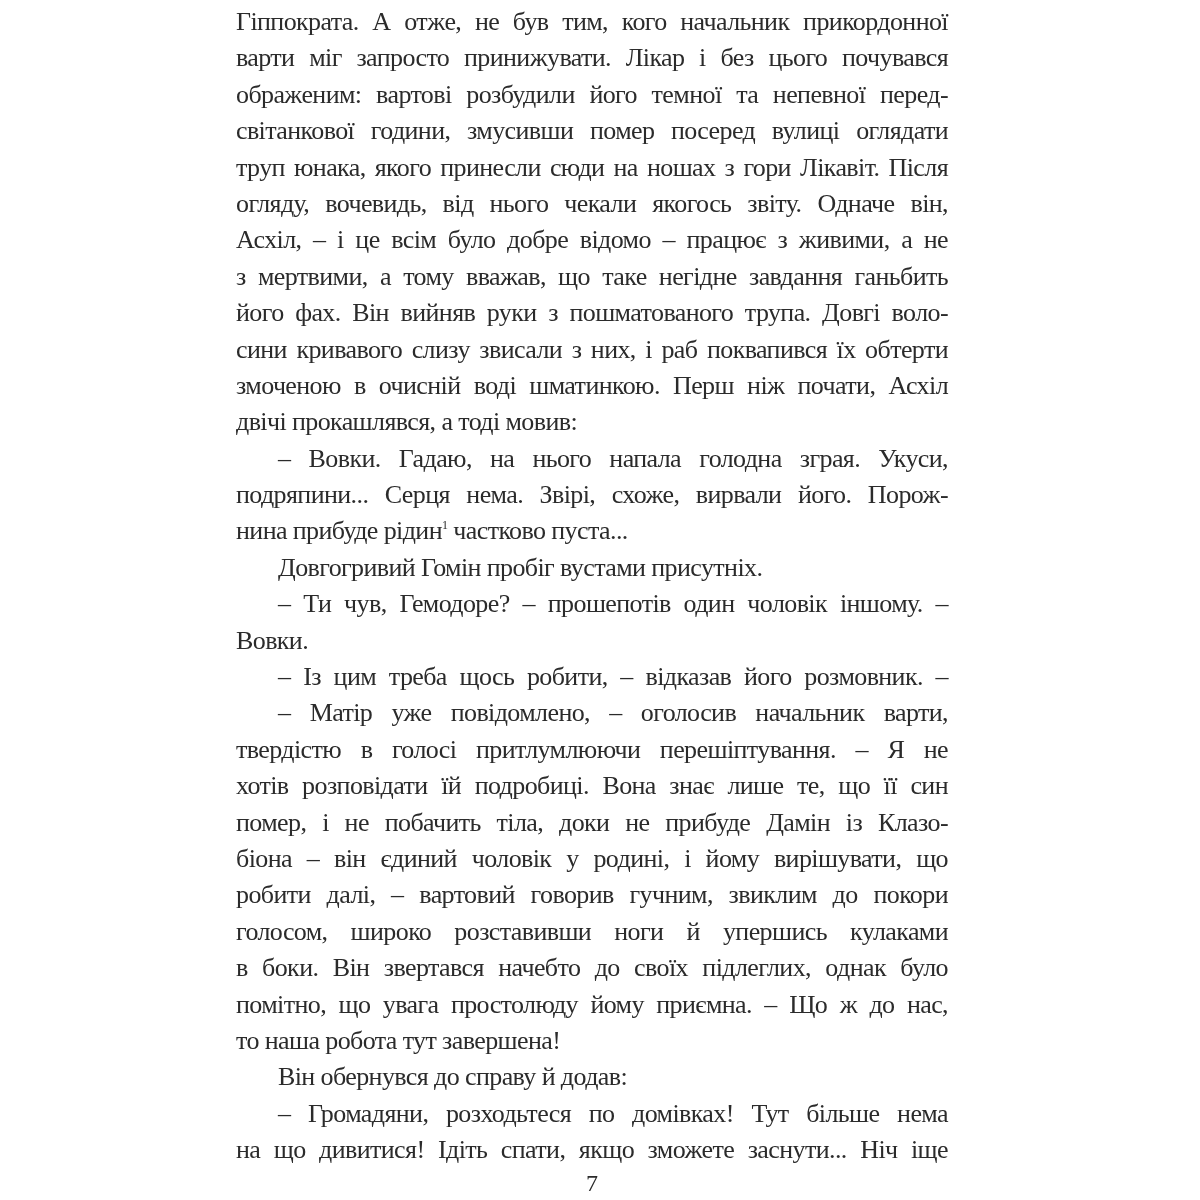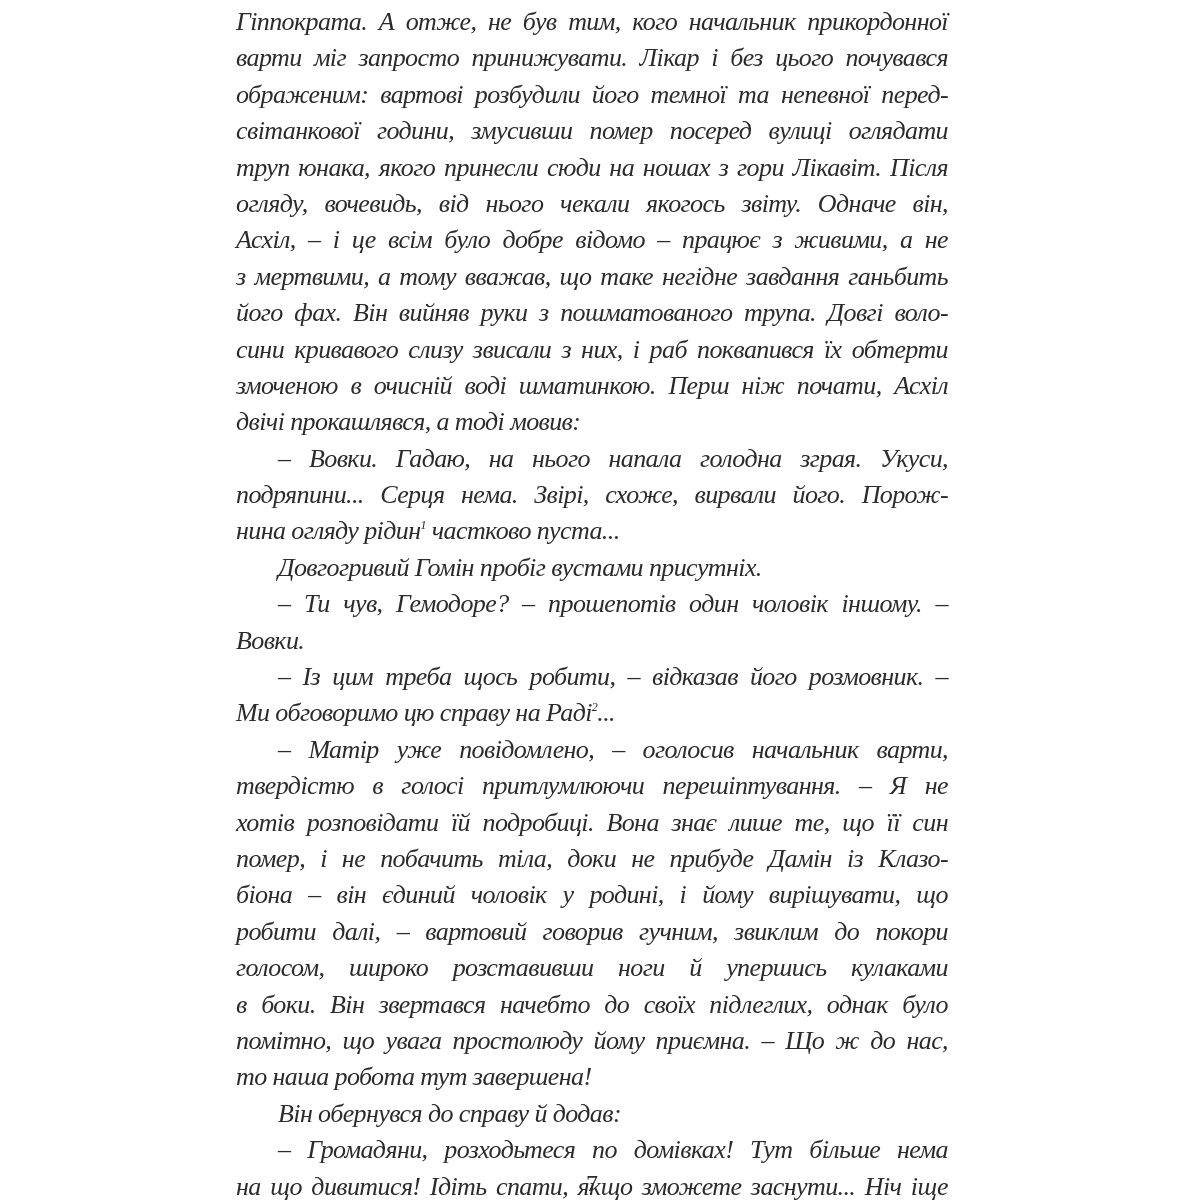--- a/index.html
+++ b/index.html
@@ -24,21 +24,20 @@
       color: #2b2b2b;
     }
     .line {
       display: block;
       white-space: nowrap;
       text-align: justify;
       text-align-last: justify;
       height: 36.4px;
       letter-spacing: -0.6px;
       word-spacing: 0px;
-      font-style: italic;
     }
     .line.indent {
       padding-left: 42px;
     }
     .line.last {
       text-align-last: left;
     }
     sup {
       font-size: 12px;
       line-height: 0;
@@ -66,26 +65,25 @@
     <div class="line"><span>труп юнака, якого принесли сюди на ношах з гори Лікавіт. Після</span></div>
     <div class="line"><span>огляду, вочевидь, від нього чекали якогось звіту. Одначе він,</span></div>
     <div class="line"><span>Асхіл, – і це всім було добре відомо – працює з живими, а не</span></div>
     <div class="line"><span>з мертвими, а тому вважав, що таке негідне завдання ганьбить</span></div>
     <div class="line"><span>його фах. Він вийняв руки з пошматованого трупа. Довгі воло-</span></div>
     <div class="line"><span>сини кривавого слизу звисали з них, і раб поквапився їх обтерти</span></div>
     <div class="line"><span>змоченою в очисній воді шматинкою. Перш ніж почати, Асхіл</span></div>
     <div class="line last"><span>двічі прокашлявся, а тоді мовив:</span></div>
     <div class="line indent"><span>– Вовки. Гадаю, на нього напала голодна зграя. Укуси,</span></div>
     <div class="line"><span>подряпини... Серця нема. Звірі, схоже, вирвали його. Порож-</span></div>
-    <div class="line last"><span>нина огляду рідин</span><sup>1</sup><span> частково пуста...</span></div>
+    <div class="line last"><span>нина прибуде рідин</span><sup>1</sup><span> частково пуста...</span></div>
     <div class="line indent last"><span>Довгогривий Гомін пробіг вустами присутніх.</span></div>
     <div class="line indent"><span>– Ти чув, Гемодоре? – прошепотів один чоловік іншому. –</span></div>
     <div class="line last"><span>Вовки.</span></div>
     <div class="line indent"><span>– Із цим треба щось робити, – відказав його розмовник. –</span></div>
-    <div class="line last"><span>Ми обговоримо цю справу на Раді</span><sup>2</sup><span>...</span></div>
     <div class="line indent"><span>– Матір уже повідомлено, – оголосив начальник варти,</span></div>
     <div class="line"><span>твердістю в голосі притлумлюючи перешіптування. – Я не</span></div>
     <div class="line"><span>хотів розповідати їй подробиці. Вона знає лише те, що її син</span></div>
     <div class="line"><span>помер, і не побачить тіла, доки не прибуде Дамін із Клазо-</span></div>
     <div class="line"><span>біона – він єдиний чоловік у родині, і йому вирішувати, що</span></div>
     <div class="line"><span>робити далі, – вартовий говорив гучним, звиклим до покори</span></div>
     <div class="line"><span>голосом, широко розставивши ноги й упершись кулаками</span></div>
     <div class="line"><span>в боки. Він звертався начебто до своїх підлеглих, однак було</span></div>
     <div class="line"><span>помітно, що увага простолюду йому приємна. – Що ж до нас,</span></div>
     <div class="line last"><span>то наша робота тут завершена!</span></div>

